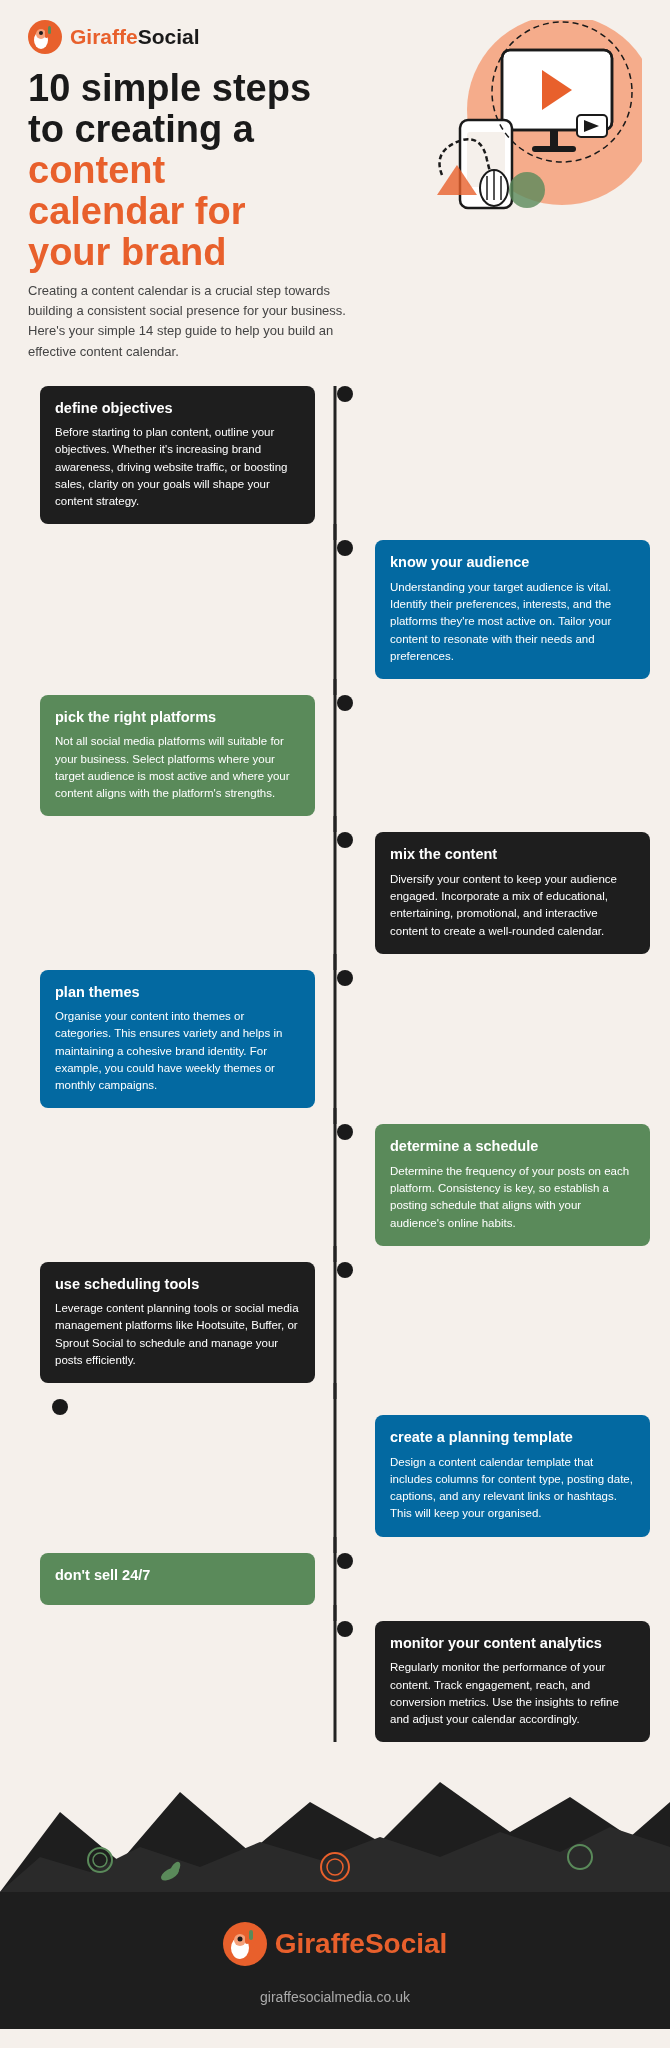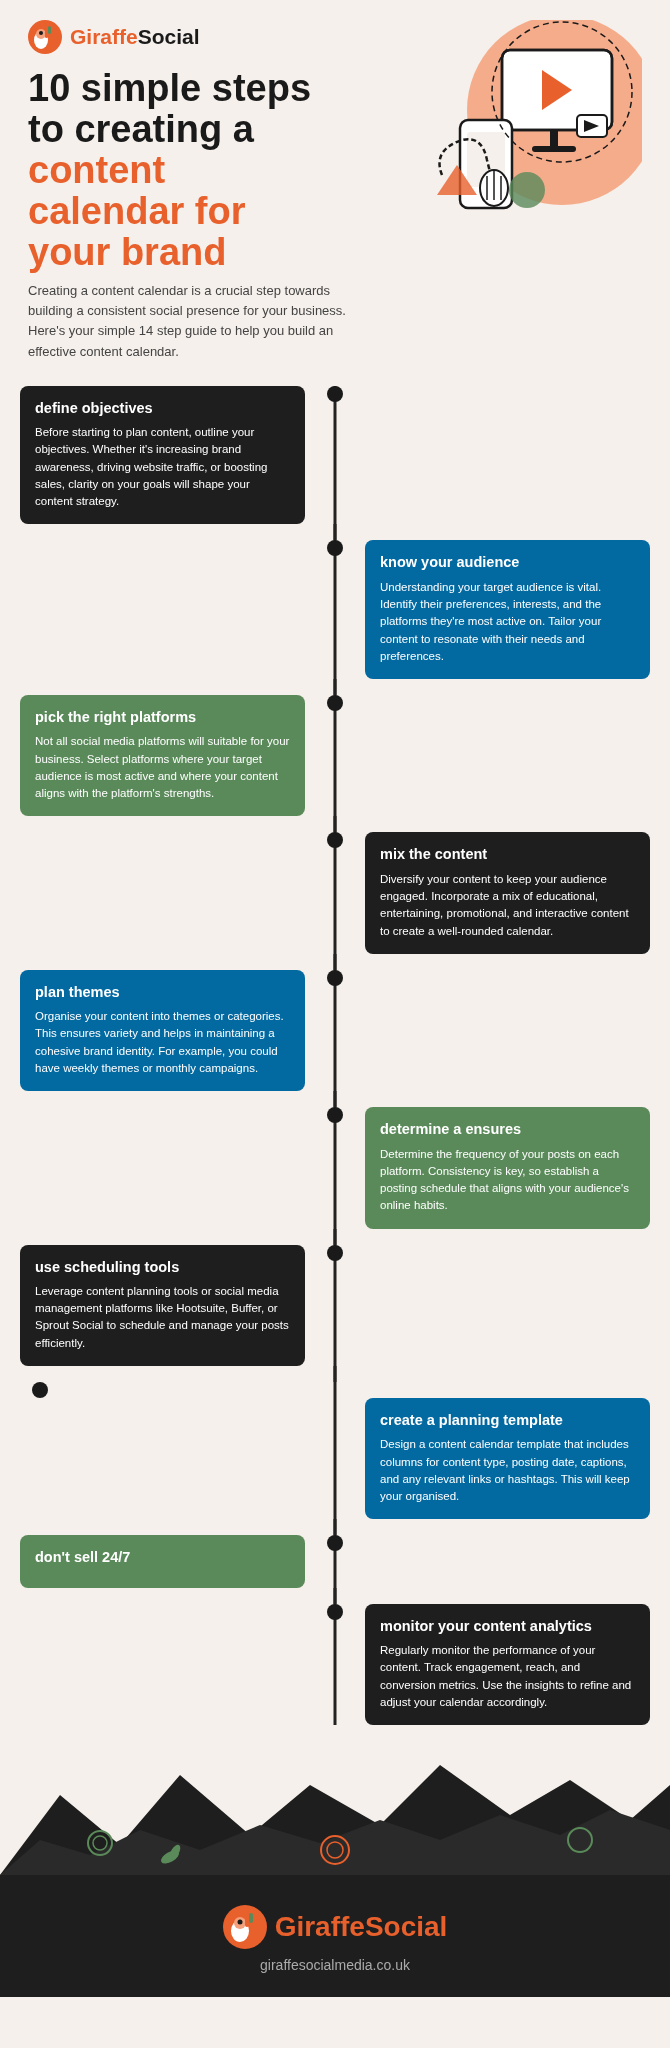--- a/index.html
+++ b/index.html
@@ -33,20 +33,21 @@
       transform: translateX(-50%);
       z-index: 0;
     }
 
     .step-item {
       display: flex;
       align-items: stretch;
       position: relative;
       margin-bottom: 0;
       min-height: 20px;
+      margin-left: 20px;
     }
 
     .half-left {
       width: calc(50% - 20px);
       padding-right: 10px;
     }
 
     .half-right {
       width: calc(50% - 20px);
       padding-left: 10px;
@@ -128,21 +129,21 @@
       color: #fff;
     }
 
     .footer-logo-text span {
       color: #e8602c;
     }
 
     .footer-url {
       font-size: 14px;
       color: #aaa;
-      margin-top: 0;
+      margin-top: 15px;
     }
 
     
     .header-row {
       display: flex;
       align-items: flex-start;
       justify-content: space-between;
       padding: 20px 28px 0 28px;
     }
 
@@ -299,21 +300,21 @@
 
   <div class="spacer-line"></div>
 
   <div class="step-item" style="align-items:flex-start;">
     <div class="half-left"></div>
     <div class="center-dot-wrap">
       <div class="c-dot"></div>
     </div>
     <div class="half-right">
       <div class="card-box card-green">
-        <h3>determine a ensures</h3>
+        <h3>determine a schedule</h3>
         <p>Determine the frequency of your posts on each platform. Consistency is key, so establish a posting schedule that aligns with your audience's online habits.</p>
       </div>
     </div>
   </div>
 
   <div class="spacer-line"></div>
 
   <div class="step-item" style="align-items:flex-start;">
     <div class="half-left">
       <div class="card-box card-dark">

